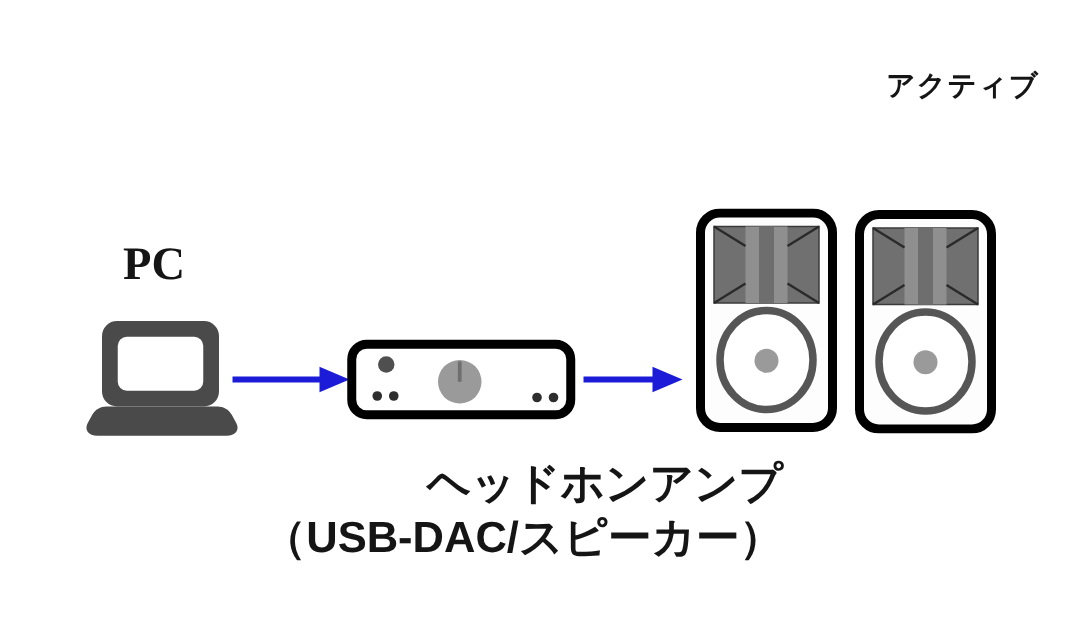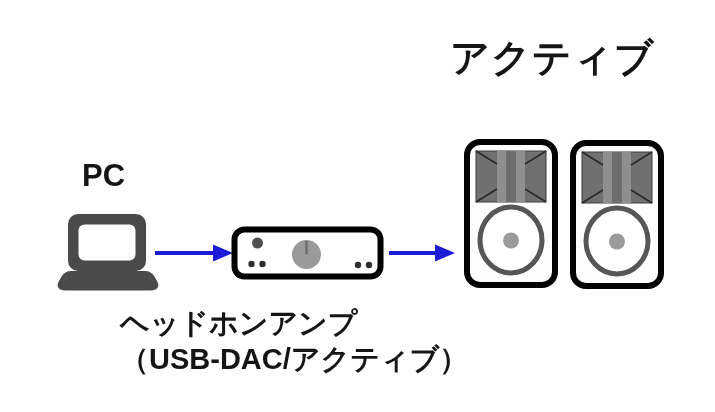--- a/index.html
+++ b/index.html
@@ -14,31 +14,32 @@
   .abs{position:absolute;}
   .label{
     font-weight:bold;
     color:#151515;
     white-space:nowrap;
   }
   .pc-label{
     left:82px;top:158px;
     font-size:31px;
     letter-spacing:0px;
+    font-family:Liberation Serif, serif;
   }
   .speakers-label{
     left:450px;top:38px;width:243px;
-    font-size:39px;line-height:39px;
-    text-align:left;
+    font-size:19px;line-height:39px;
+    text-align:right;
     letter-spacing:1px;
   }
   .amp-label{
     left:120px;top:305px;width:402px;
     font-size:29px;line-height:36px;
-    text-align:left;
+    text-align:right;
     letter-spacing:0px;
   }
   svg{display:block;}
 </style>
 </head>
 <body>
 
 <div class="canvas">
 
   <div class="abs label pc-label">PC</div>
@@ -95,16 +96,16 @@
     <ellipse cx="47" cy="101" rx="31" ry="33" fill="#ffffff" stroke="#565656" stroke-width="5"></ellipse>
     <circle cx="47" cy="101.5" r="8" fill="#9a9a9a"></circle>
   </svg>
 
   <div class="abs label speakers-label">
     <div>アクティブ</div>
   </div>
 
   <div class="abs label amp-label">
     <div>ヘッドホンアンプ</div>
-    <div>（USB-DAC/アクティブ）</div>
+    <div>（USB-DAC/スピーカー）</div>
   </div>
 
 </div>
 
 </body></html>

